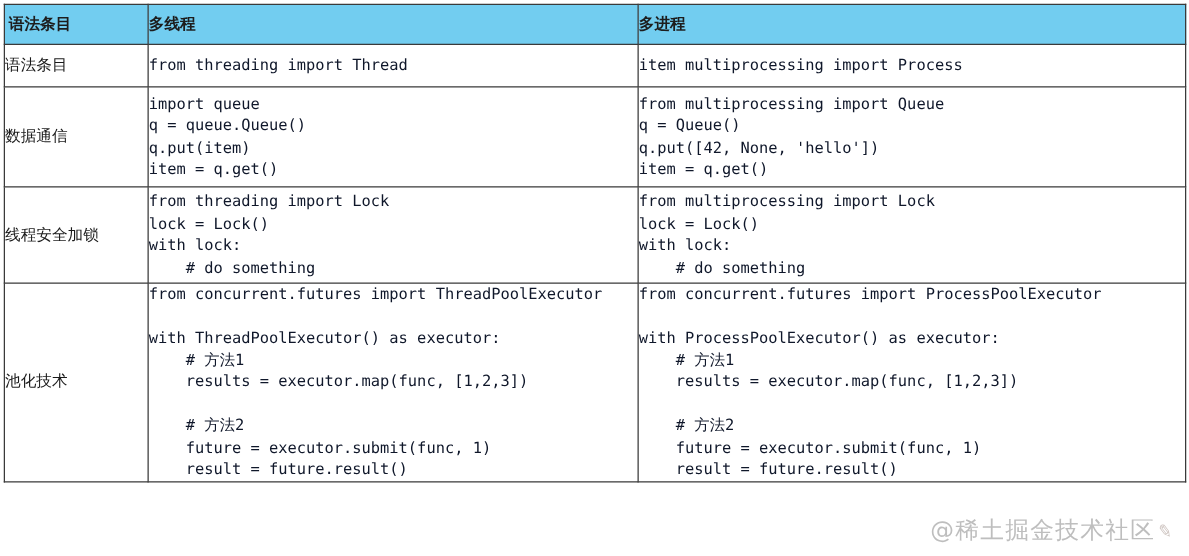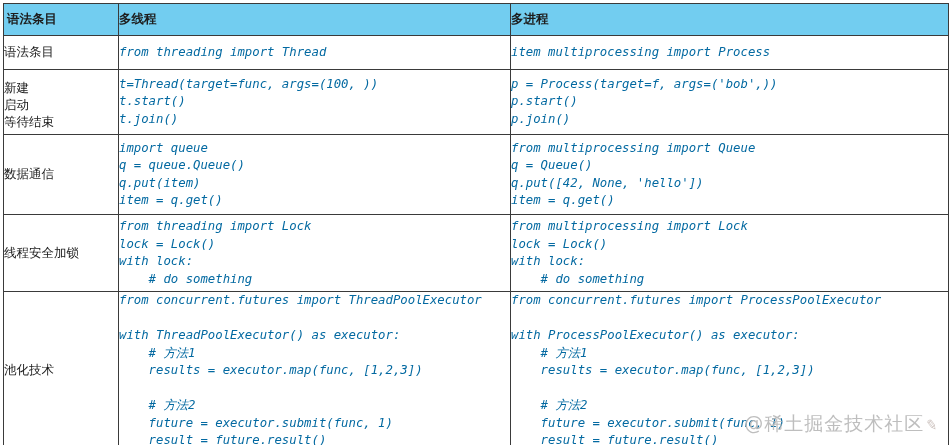--- a/index.html
+++ b/index.html
@@ -64,26 +64,25 @@
     vertical-align: middle;
     font-weight: 400;
   }
   td.label.top { vertical-align: top; padding-top: 10px; }
 
   
   td.code {
     font-family: "DejaVu Sans Mono", "Liberation Mono", monospace;
     font-size: 12.3px;
     line-height: 17.5px;
-    color: #0369a1;
+    color: #0f172a;
     padding: 7px 0 7px 10px;
     white-space: pre;
     vertical-align: top;
     letter-spacing: 0px;
-    font-style: italic;
   }
   td.code.mid { vertical-align: middle; }
 
   
   tr.r-import td, tr.r-import th { height: 34px; }
   tr.r-create td { height: 65px; }
   tr.r-comm td { height: 80px; margin-left: 44px; }
   tr.r-lock td { height: 77px; }
   tr.r-pool td { height: 153px; }
 
@@ -130,31 +129,20 @@
     </thead>
 
     <tbody>
 
       <tr class="r-import">
         <td class="label">语法条目</td>
         <td class="code mid">from threading import Thread</td>
         <td class="code mid">item multiprocessing import Process</td>
       </tr>
 
-      <tr class="r-create">
-        <td class="label top">新建
-启动
-等待结束</td>
-        <td class="code">t=Thread(target=func, args=(100, ))
-t.start()
-t.join()</td>
-        <td class="code">p = Process(target=f, args=('bob',))
-p.start()
-p.join()</td>
-      </tr>
 
       <tr class="r-comm">
         <td class="label">数据通信</td>
         <td class="code">import queue
 q = queue.Queue()
 q.put(item)
 item = q.get()</td>
         <td class="code">from multiprocessing import Queue
 q = Queue()
 q.put([42, None, 'hello'])

